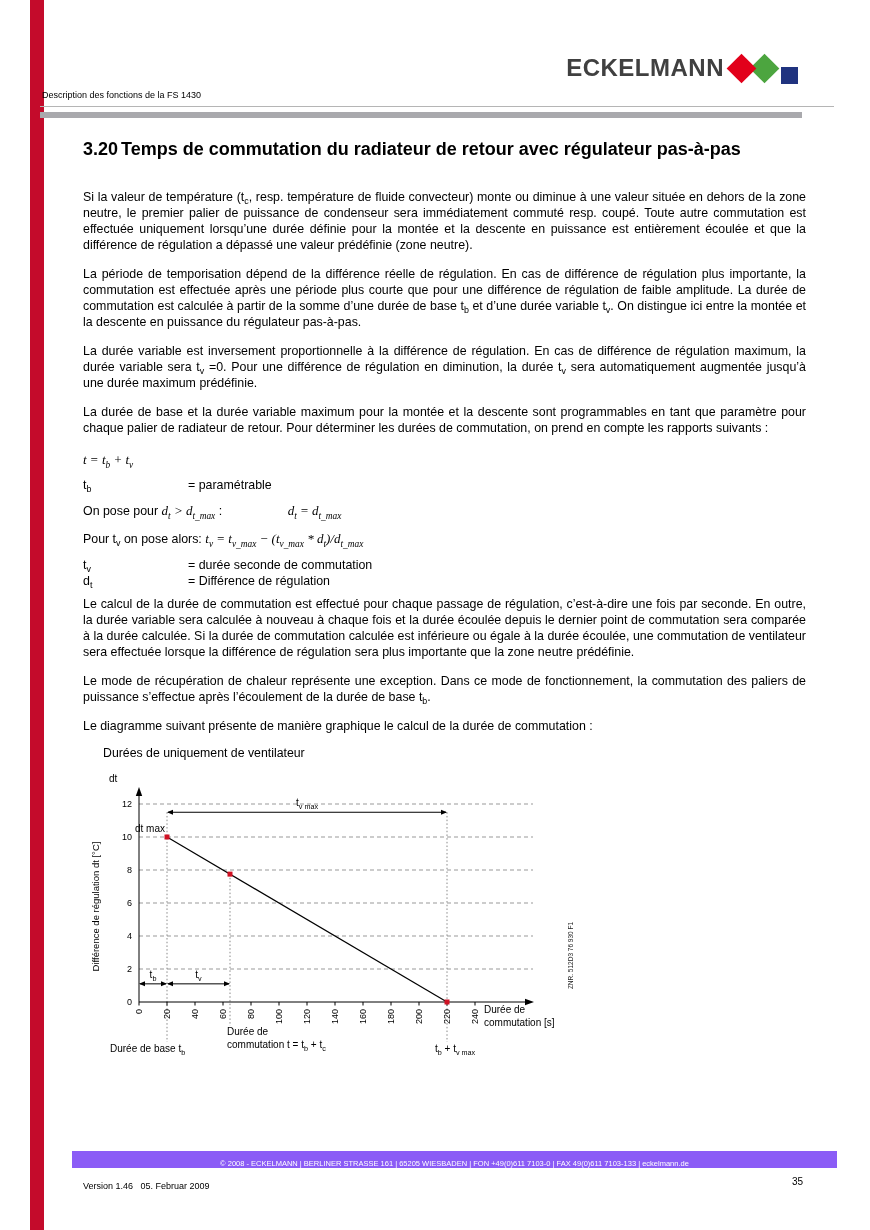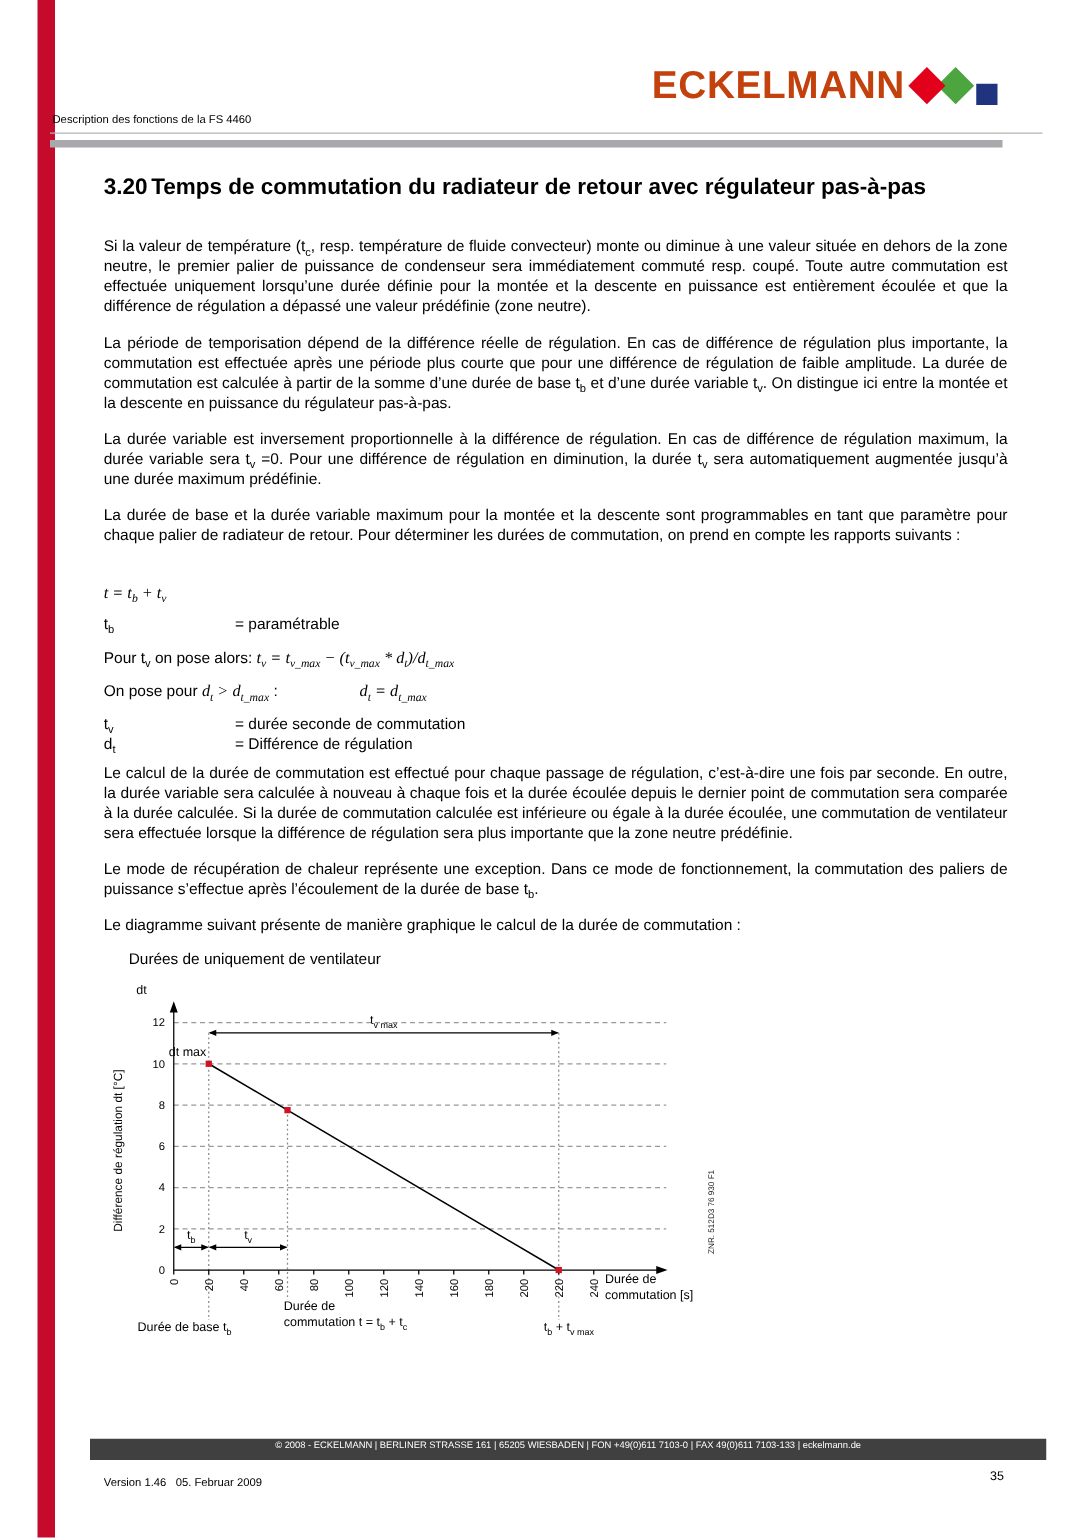--- a/index.html
+++ b/index.html
@@ -10,63 +10,63 @@
   }
   sub { font-size:0.72em; line-height:0; }
 
   .stripe { position:absolute; left:30px; top:0; width:14px; height:1230px; background:#c40b2b; }
 
   .header-label { position:absolute; left:42px; top:90px; font-size:9px; }
   .header-rule  { position:absolute; left:40px; top:106px; width:794px; height:1px; background:#b5b5b5; }
   .gray-bar     { position:absolute; left:40px; top:112px; width:762px; height:6px; background:#a9a9ad; }
 
   .logo { position:absolute; top:50px; right:66px; display:flex; align-items:flex-start; }
-  .logo-text { font-weight:bold; font-size:31px; color:#c2410c; line-height:36px; letter-spacing:0.5px; }
+  .logo-text { font-weight:bold; font-size:24px; color:#404040; line-height:36px; letter-spacing:0.5px; }
   .marks { position:relative; width:74px; height:38px; margin-left:6px; }
   .mark-red   { position:absolute; left:1px;  top:8px;  width:21px; height:21px; background:#e2001a; transform:rotate(45deg); }
   .mark-green { position:absolute; left:24px; top:8px;  width:21px; height:21px; background:#4ca53f; transform:rotate(45deg); }
   .mark-blue  { position:absolute; left:51px; top:17px; width:17px; height:17px; background:#20337f; }
 
   .content { position:absolute; left:83px; top:141px; width:723px; font-size:12.4px; }
   .section-title { display:flex; font-weight:bold; font-size:18px; margin:0 0 31px; line-height:17px; }
   .section-num { width:38px; flex:none; }
   .para { margin:0 0 13px; line-height:16px; text-align:justify; }
   .formula-line { line-height:17px; }
   .math { font-family:"Liberation Serif", serif; font-style:italic; font-size:13px; }
   .f3b { margin-left:62px; }
   .def-row { display:flex; line-height:16px; }
   .def-term { width:105px; flex:none; }
-  .mt7{margin-top:7px}.mt8{margin-top:8px}.mt9{margin-top:9px}.mt10{margin-top:10px}.mt13{margin-top:13px}.mt15{margin-top:29px}
+  .mt7{margin-top:7px}.mt8{margin-top:8px}.mt9{margin-top:9px}.mt10{margin-top:10px}.mt13{margin-top:13px}.mt15{margin-top:15px}
 
   .chart-title { font-size:12.3px; margin:9px 0 0 20px; line-height:13px; }
   .chart-canvas { position:relative; width:640px; height:300px; margin-top:10px; }
   .chart-svg { position:absolute; left:18px; top:0; width:440px; height:300px; overflow:visible; }
   .ylabel { position:absolute; left:-73px; top:131px; width:170px; text-align:center; font-size:9.5px; transform:rotate(-90deg); }
   .ov { position:absolute; font-size:10px; line-height:12.5px; white-space:nowrap; }
   .znr { position:absolute; left:439px; top:182px; width:96px; transform:rotate(-90deg); font-size:6.5px; color:#222; text-align:center; white-space:nowrap; }
 
   .grid   { stroke:#999; stroke-width:1; stroke-dasharray:4 3; fill:none; }
   .dot    { stroke:#888; stroke-width:1; stroke-dasharray:1.5 2.2; fill:none; }
   .axis   { stroke:#000; stroke-width:1; fill:none; }
   .axisfill { fill:#000; stroke:none; }
   .tick   { font-size:9px; font-family:"Liberation Sans", sans-serif; fill:#000; }
   .series { stroke:#000; stroke-width:1.2; fill:none; }
   .marker { fill:#d01224; stroke:none; }
 
-  .footer-bar { position:absolute; left:72px; top:1151px; width:765px; height:17px; background:#404040; color:#fff;
-                font-size:7.5px; display:flex; align-items:flex-start; justify-content:center; }
+  .footer-bar { position:absolute; left:72px; top:1151px; width:765px; height:17px; background:#8b5cf6; color:#fff;
+                font-size:7.5px; display:flex; align-items:flex-end; justify-content:center; }
   .version { position:absolute; left:83px; top:1181px; font-size:9px; white-space:pre; }
   .page-num { position:absolute; left:792px; top:1176px; font-size:10px; }
 </style>
 </head>
 <body>
 
 <div class="stripe"></div>
 
-<div class="header-label">Description des fonctions de la FS 4460</div>
+<div class="header-label">Description des fonctions de la FS 1430</div>
 <div class="header-rule"></div>
 <div class="gray-bar"></div>
 
 <div class="logo">
   <div class="logo-text">ECKELMANN</div>
   <div class="marks">
     <div class="mark-green"></div>
     <div class="mark-red"></div>
     <div class="mark-blue"></div>
   </div>
@@ -86,30 +86,30 @@
 
   <div class="formula-line mt15">
     <span class="math">t = t<sub>b</sub> + t<sub>v</sub></span>
   </div>
 
   <div class="def-row mt8">
     <span class="def-term">t<sub>b</sub></span>
     <span>= paramétrable</span>
   </div>
 
-  <div class="formula-line mt10">
-    <span>Pour t<sub>v</sub> on pose alors: </span>
-    <span class="math">t<sub>v</sub> = t<sub>v_max</sub> − (t<sub>v_max</sub> * d<sub>t</sub>)/d<sub>t_max</sub></span>
-  </div>
-
   <div class="formula-line mt9">
     <span>On pose pour </span>
     <span class="math">d<sub>t</sub> &gt; d<sub>t_max</sub></span>
     <span>:</span>
     <span class="math f3b">d<sub>t</sub> = d<sub>t_max</sub></span>
+  </div>
+
+  <div class="formula-line mt10">
+    <span>Pour t<sub>v</sub> on pose alors: </span>
+    <span class="math">t<sub>v</sub> = t<sub>v_max</sub> − (t<sub>v_max</sub> * d<sub>t</sub>)/d<sub>t_max</sub></span>
   </div>
 
   <div class="mt9">
     <div class="def-row">
       <span class="def-term">t<sub>v</sub></span>
       <span>= durée seconde de commutation</span>
     </div>
     <div class="def-row">
       <span class="def-term">d<sub>t</sub></span>
       <span>= Différence de régulation</span>

